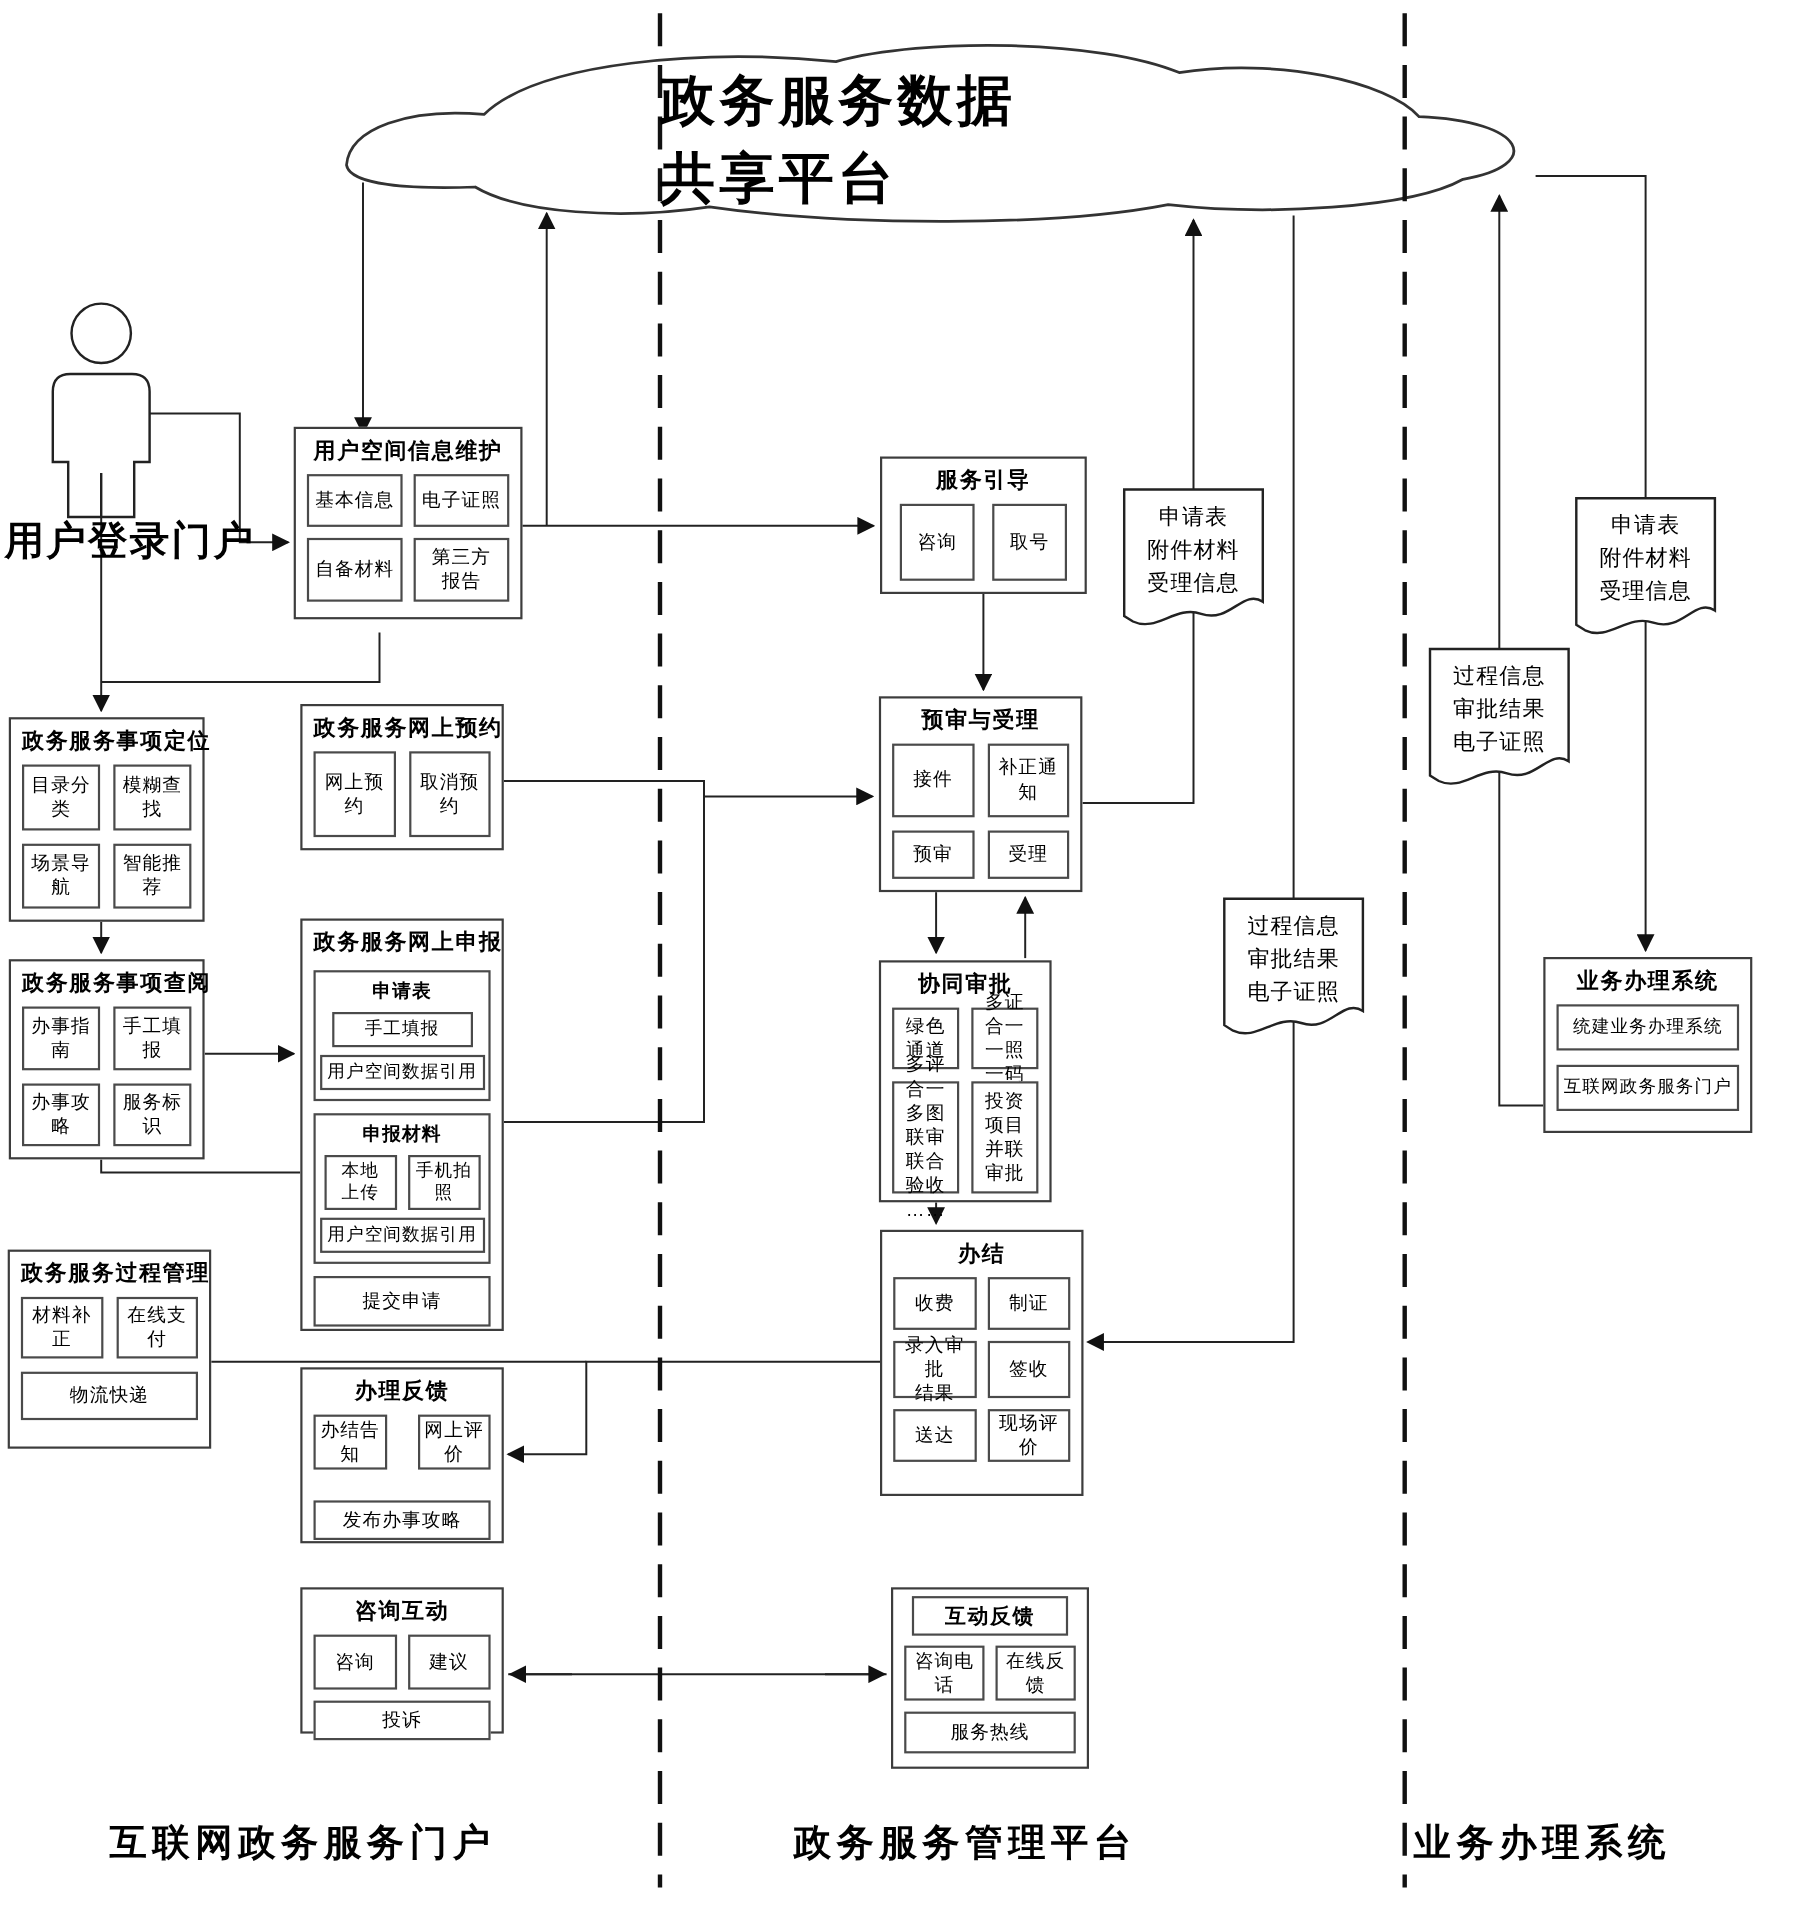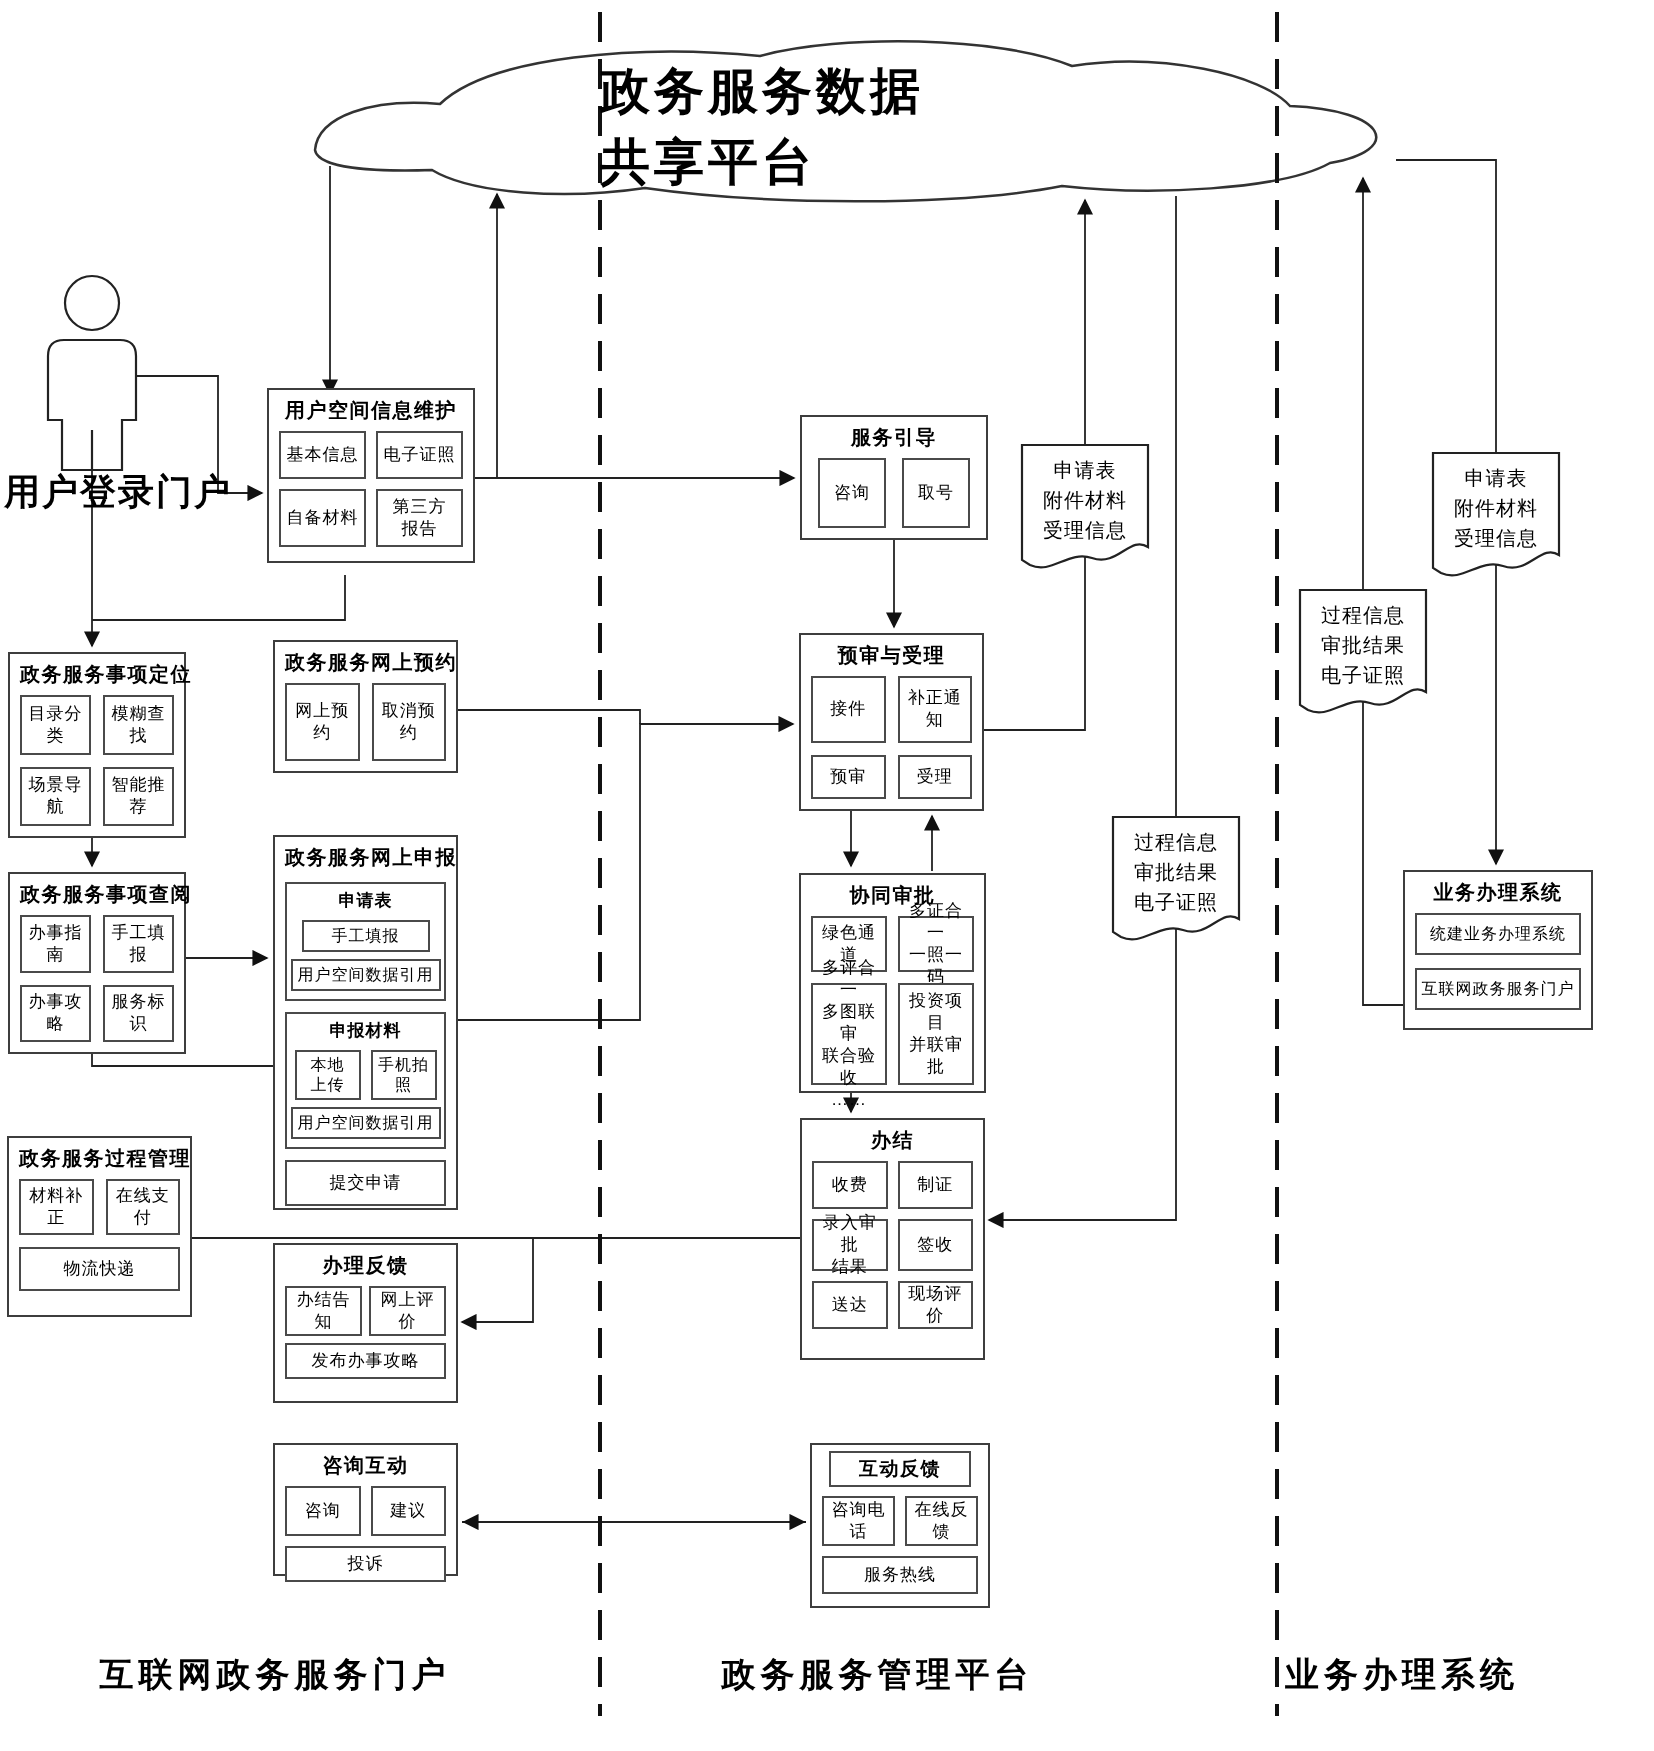--- a/index.html
+++ b/index.html
@@ -160,21 +160,21 @@
       <div class="ibox" style="width:66px;height:50px">手机拍
 照</div>
     </div>
     <div class="ibox" style="width:150px;height:27px">用户空间数据引用</div>
   </div>
   <div class="ibox" style="width:100%;height:46px;font-size:17px">提交申请</div>
 </div>
 
 <div class="gbox" style="left:273px;top:1243px;width:185px;height:160px">
   <div class="gtitle">办理反馈</div>
-  <div class="cells c2" style="grid-template-rows:50px 36px;gap:7px">
+  <div class="cells c2" style="grid-template-rows:50px 36px;gap:28px">
     <div class="cell">办结告知</div>
     <div class="cell">网上评价</div>
     <div class="cell wide">发布办事攻略</div>
   </div>
 </div>
 
 <div class="gbox" style="left:273px;top:1443px;width:185px;height:133px">
   <div class="gtitle">咨询互动</div>
   <div class="cells c2" style="grid-template-rows:50px 36px;gap:10px">
     <div class="cell">咨询</div>
@@ -194,21 +194,21 @@
 <div class="gbox" style="left:799px;top:633px;width:185px;height:178px">
   <div class="gtitle">预审与受理</div>
   <div class="cells c2">
     <div class="cell">接件</div>
     <div class="cell">补正通知</div>
     <div class="cell">预审</div>
     <div class="cell">受理</div>
   </div>
 </div>
 
-<div class="gbox" style="left:799px;top:873px;width:187px;height:220px">
+<div class="gbox" style="left:799px;top:873px;width:157px;height:220px">
   <div class="gtitle">协同审批</div>
   <div class="cells c2" style="grid-template-rows:56px 102px;gap:11px">
     <div class="cell">绿色通道</div>
     <div class="cell">多证合一
 一照一码</div>
     <div class="cell">多评合一
 多图联审
 联合验收
 ……</div>
     <div class="cell">投资项目

